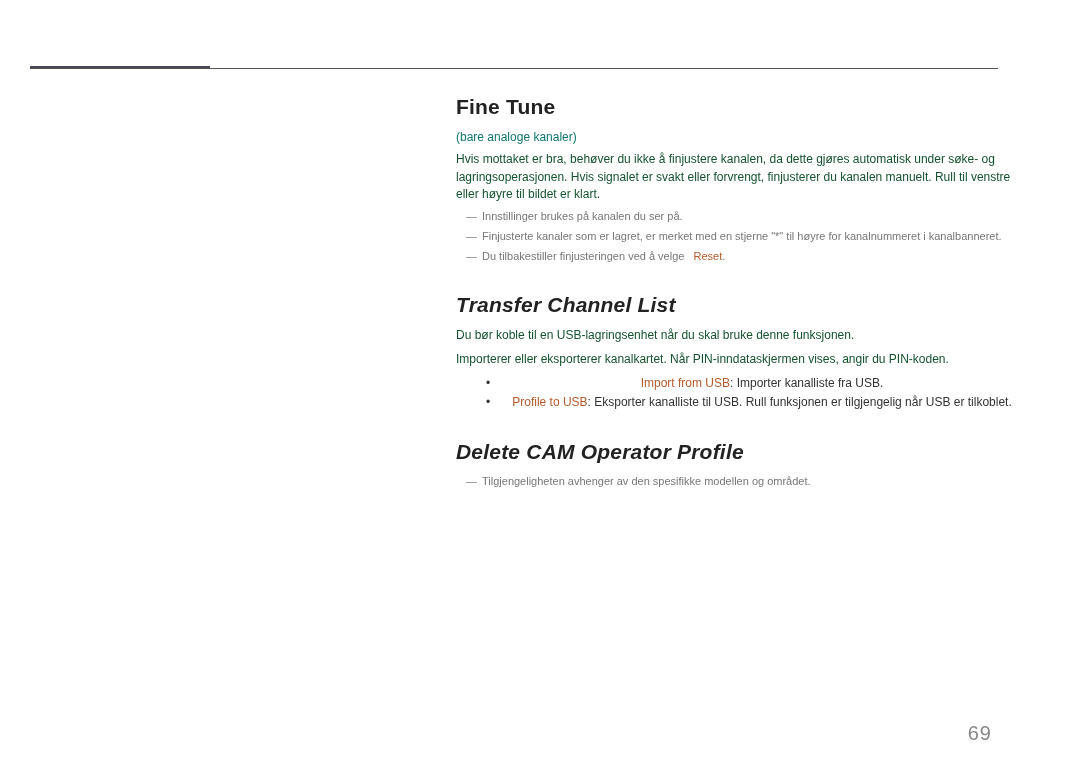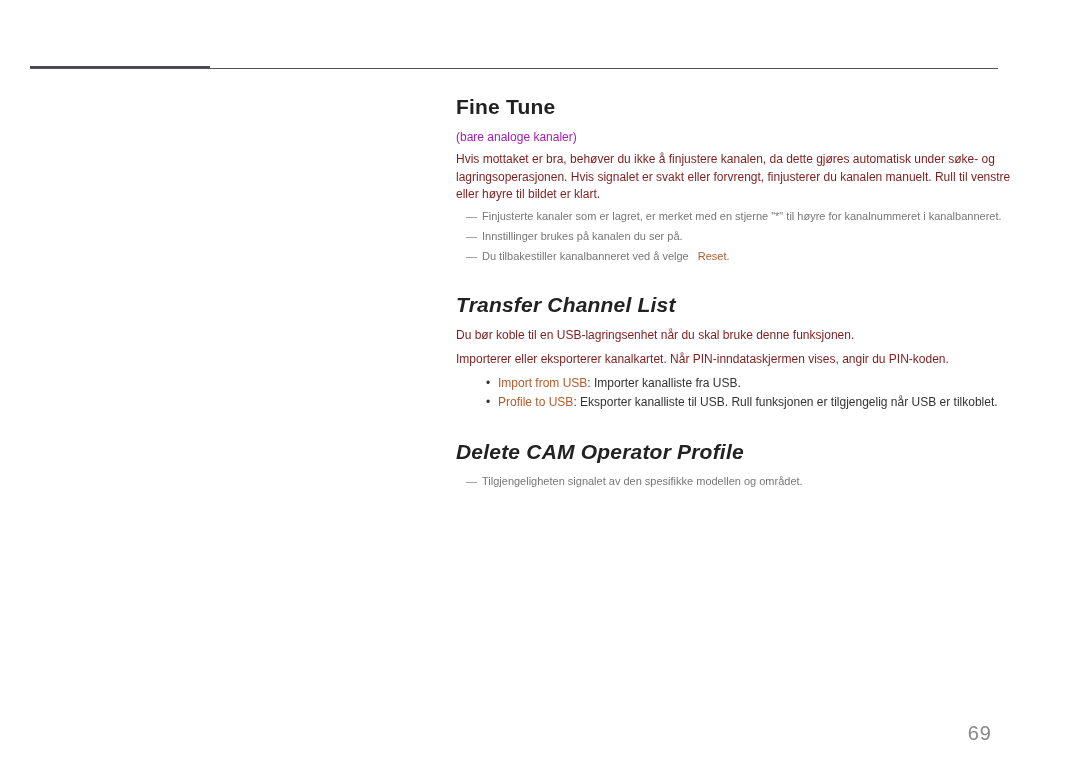--- a/index.html
+++ b/index.html
@@ -43,27 +43,27 @@
     color: #222;
     margin: 0 0 10px 0;
     letter-spacing: 0.2px;
   }
   h2.section.spaced-above {
     margin-top: 28px;
     font-style: italic;
   }
   .sub {
     font-size: 12px;
-    color: #a21caf;
+    color: #0f766e;
     margin: 0 0 6px 0;
     line-height: 1.35;
   }
   .body-text {
     font-size: 12px;
-    color: #7f1d1d;
+    color: #14532d;
     line-height: 1.45;
     margin: 0 0 6px 0;
   }
   .footnote {
     font-size: 11px;
     color: #777;
     line-height: 1.45;
     margin: 0 0 4px 0;
     padding-left: 26px;
     position: relative;
@@ -77,20 +77,21 @@
     font-size: 11px;
   }
   .footnote .hl {
     color: #b45a2a;
     padding-left: 6px;
   }
   ul.bullets {
     list-style: none;
     padding: 0 0 0 30px;
     margin: 2px 0 0 0;
+    text-align: center;
   }
   ul.bullets li {
     font-size: 12px;
     color: #333;
     line-height: 1.6;
     position: relative;
     padding-left: 12px;
   }
   ul.bullets li::before {
     content: "•";
@@ -116,37 +117,37 @@
 
 <div class="page">
   <div class="header-deco"></div>
   <div class="header-rule"></div>
 
   <div class="content">
 
     <h2 class="section">Fine Tune</h2>
     <p class="sub">(bare analoge kanaler)</p>
     <p class="body-text">Hvis mottaket er bra, behøver du ikke å finjustere kanalen, da dette gjøres automatisk under søke- og lagringsoperasjonen. Hvis signalet er svakt eller forvrengt, finjusterer du kanalen manuelt. Rull til venstre eller høyre til bildet er klart.</p>
+    <p class="footnote">Innstillinger brukes på kanalen du ser på.</p>
     <p class="footnote">Finjusterte kanaler som er lagret, er merket med en stjerne "*" til høyre for kanalnummeret i kanalbanneret.</p>
-    <p class="footnote">Innstillinger brukes på kanalen du ser på.</p>
     <p class="footnote">
-      <span>Du tilbakestiller kanalbanneret ved å velge </span><span class="hl">Reset</span><span>.</span>
+      <span>Du tilbakestiller finjusteringen ved å velge </span><span class="hl">Reset</span><span>.</span>
     </p>
 
     <h2 class="section spaced-above">Transfer Channel List</h2>
     <p class="body-text">Du bør koble til en USB-lagringsenhet når du skal bruke denne funksjonen.</p>
     <p class="body-text">Importerer eller eksporterer kanalkartet. Når PIN-inndataskjermen vises, angir du PIN-koden.</p>
     <ul class="bullets">
       <li>
         <span class="hl">Import from USB</span><span>: Importer kanalliste fra USB.</span>
       </li>
       <li>
         <span class="hl">Profile to USB</span><span>: Eksporter kanalliste til USB. Rull funksjonen er tilgjengelig når USB er tilkoblet.</span>
       </li>
     </ul>
 
     <h2 class="section spaced-above">Delete CAM Operator Profile</h2>
-    <p class="footnote">Tilgjengeligheten signalet av den spesifikke modellen og området.</p>
+    <p class="footnote">Tilgjengeligheten avhenger av den spesifikke modellen og området.</p>
 
   </div>
 
   <div class="page-number">69</div>
 </div>
 
 </body></html>

